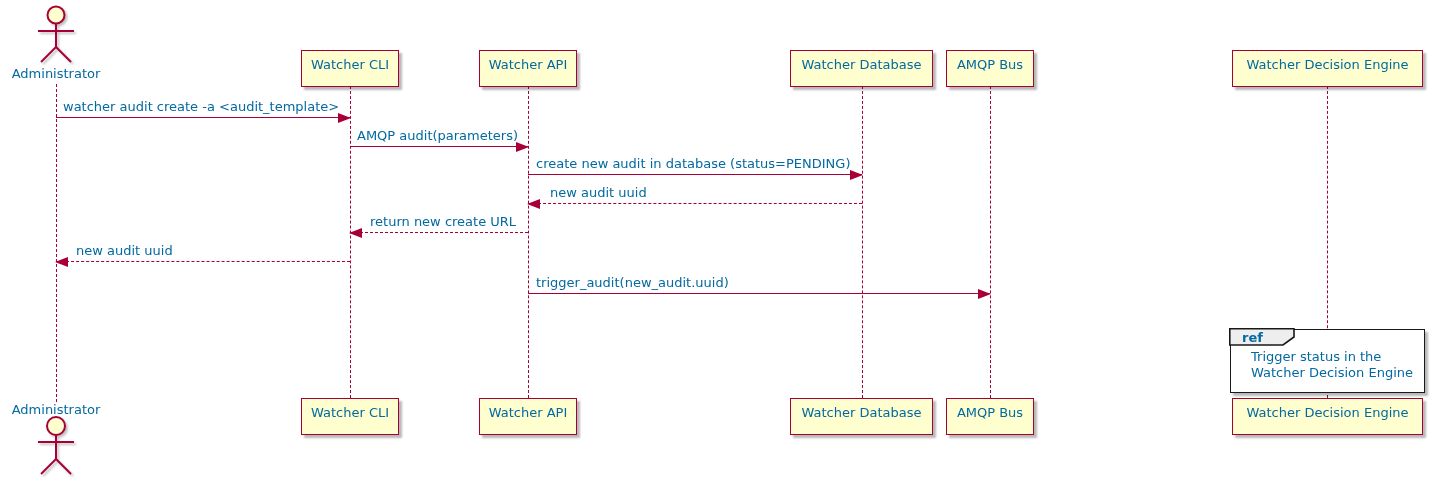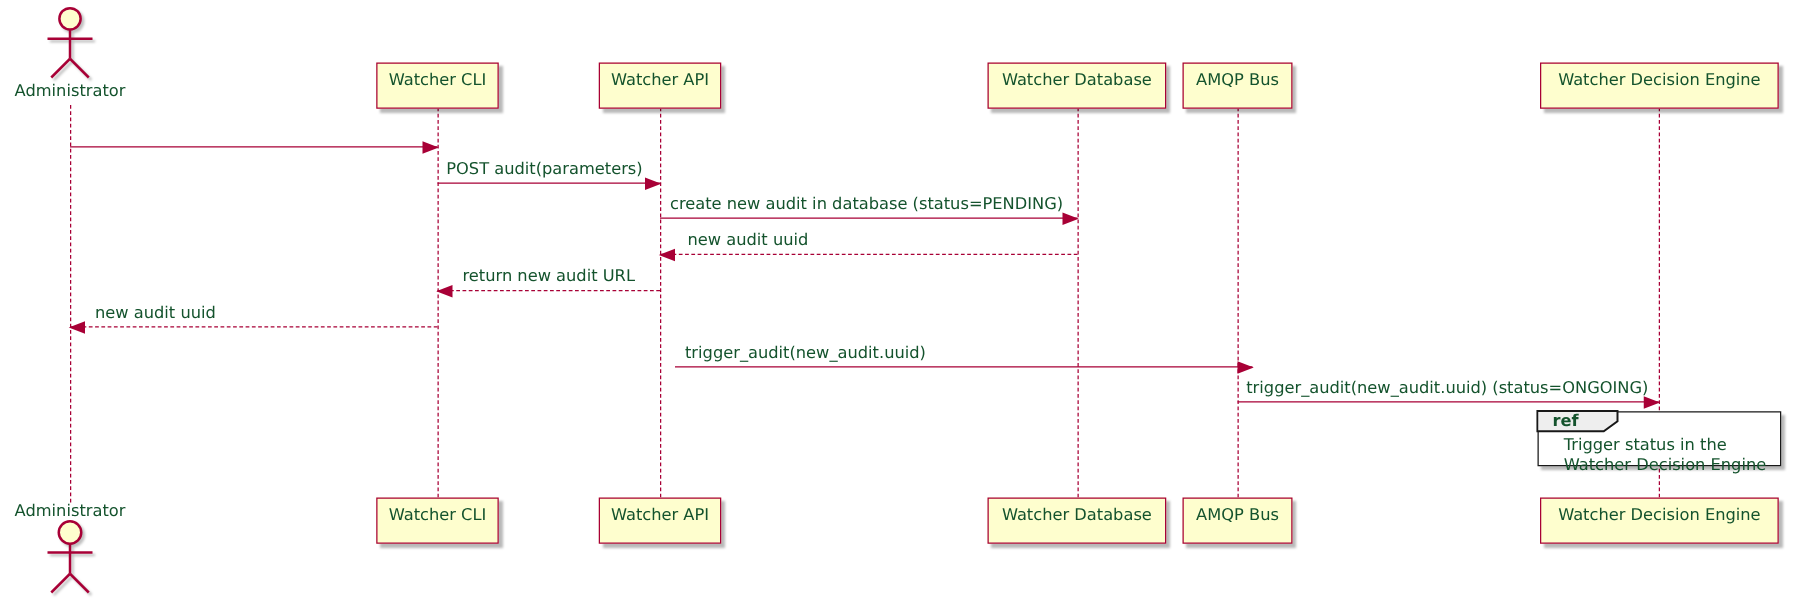--- a/index.html
+++ b/index.html
@@ -3,21 +3,21 @@
 <meta charset="utf-8">
 <style>
   * { margin: 0; padding: 0; box-sizing: border-box; }
   html, body { background: #ffffff; }
   .canvas {
     position: relative;
     width: 1434px;
     height: 486px;
     background: #ffffff;
     font-family: "DejaVu Sans", sans-serif;
-    color: #14532d;
+    color: #0369a1;
     overflow: hidden;
   }
 
   
   .lifeline {
     position: absolute;
     width: 0;
     border-left: 1px dashed #A80036;
   }
 
@@ -67,21 +67,21 @@
     left: -1px;
     border-top: 5px solid transparent;
     border-bottom: 5px solid transparent;
     border-right: 13px solid #A80036;
   }
 
   
   .refbox {
     position: absolute;
     left: 1230px; top: 329px;
-    width: 195px; height: 44px;
+    width: 195px; height: 64px;
     background: #ffffff;
     border: 1.6px solid #181818;
     box-shadow: 3px 3px 2px rgba(0,0,0,0.28);
   }
   .ref-header-svg { position: absolute; left: -1.6px; top: -1.6px; }
   .ref-keyword {
     position: absolute;
     left: 11px; top: 0px;
     font-size: 13px;
     font-weight: bold;
@@ -117,65 +117,61 @@
   </div>
   <div class="actor-label" style="left:-4px; top:66px;">Administrator</div>
 
   <div class="pbox" style="left:301px; top:50px; width:98px;">Watcher CLI</div>
   <div class="pbox" style="left:479px; top:50px; width:98px;">Watcher API</div>
   <div class="pbox" style="left:790px; top:50px; width:143px;">Watcher Database</div>
   <div class="pbox" style="left:946px; top:50px; width:88px;">AMQP Bus</div>
   <div class="pbox" style="left:1232px; top:50px; width:191px;">Watcher Decision Engine</div>
 
   <div class="msg" style="left:56px; top:98px; width:294px;">
+    <span class="mlabel" style="left:7px;">watcher audit create -a &lt;audit_template&gt;</span>
     <div class="mline solid"></div>
     <div class="ahead right"></div>
   </div>
 
   <div class="msg" style="left:350px; top:127px; width:178px;">
-    <span class="mlabel" style="left:7px;">POST audit(parameters)</span>
+    <span class="mlabel" style="left:7px;">AMQP audit(parameters)</span>
     <div class="mline solid"></div>
     <div class="ahead right"></div>
   </div>
 
   <div class="msg" style="left:528px; top:155px; width:334px;">
     <span class="mlabel" style="left:8px;text-align:center;">create new audit in database (status=PENDING)</span>
     <div class="mline solid"></div>
     <div class="ahead right"></div>
   </div>
 
   <div class="msg" style="left:528px; top:184px; width:334px;">
     <span class="mlabel" style="left:22px;">new audit uuid</span>
     <div class="mline dashed"></div>
     <div class="ahead left"></div>
   </div>
 
   <div class="msg" style="left:350px; top:213px; width:178px;">
-    <span class="mlabel" style="left:20px;">return new audit URL</span>
+    <span class="mlabel" style="left:20px;">return new create URL</span>
     <div class="mline dashed"></div>
     <div class="ahead left"></div>
   </div>
 
   <div class="msg" style="left:56px; top:242px; width:294px;">
     <span class="mlabel" style="left:20px;">new audit uuid</span>
     <div class="mline dashed"></div>
     <div class="ahead left"></div>
   </div>
 
-  <div class="msg" style="left:540px; top:274px; width:462px;">
+  <div class="msg" style="left:528px; top:274px; width:462px;">
     <span class="mlabel" style="left:8px;">trigger_audit(new_audit.uuid)</span>
     <div class="mline solid"></div>
     <div class="ahead right"></div>
   </div>
 
-  <div class="msg" style="left:990px; top:302px; width:337px;">
-    <span class="mlabel" style="left:7px;">trigger_audit(new_audit.uuid) (status=ONGOING)</span>
-    <div class="mline solid"></div>
-    <div class="ahead right"></div>
-  </div>
 
   <div class="refbox">
     <svg class="ref-header-svg" width="70" height="20" viewBox="0 0 70 20">
       <path d="M0.8,0.8 L65,0.8 L65,9 L54,17 L0.8,17 Z" fill="#EEEEEE" stroke="#181818" stroke-width="1.6"></path>
     </svg>
     <span class="ref-keyword">ref</span>
     <div class="ref-body">
       <div>Trigger status in the</div>
       <div>Watcher Decision Engine</div>
     </div>

